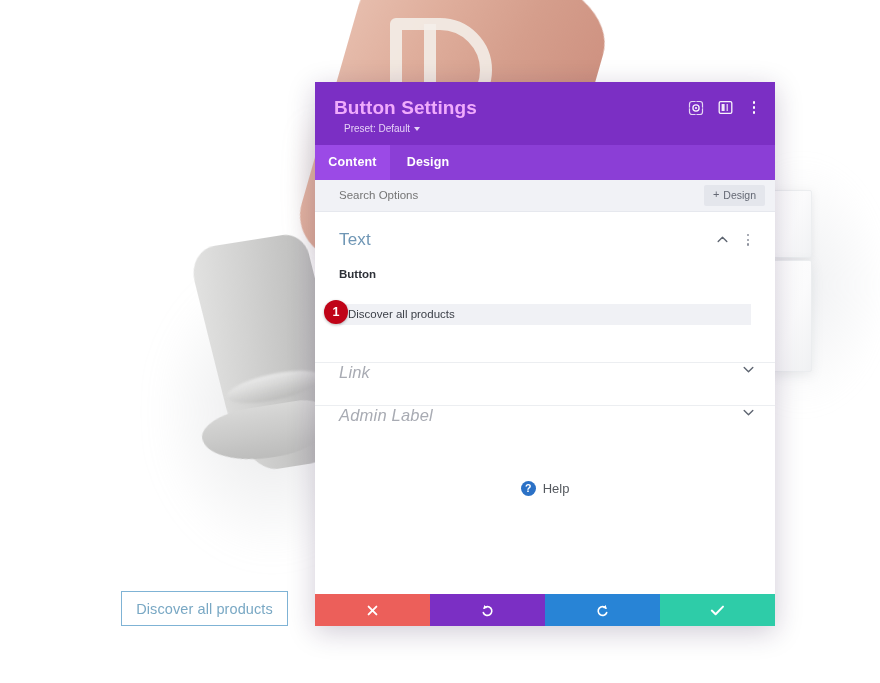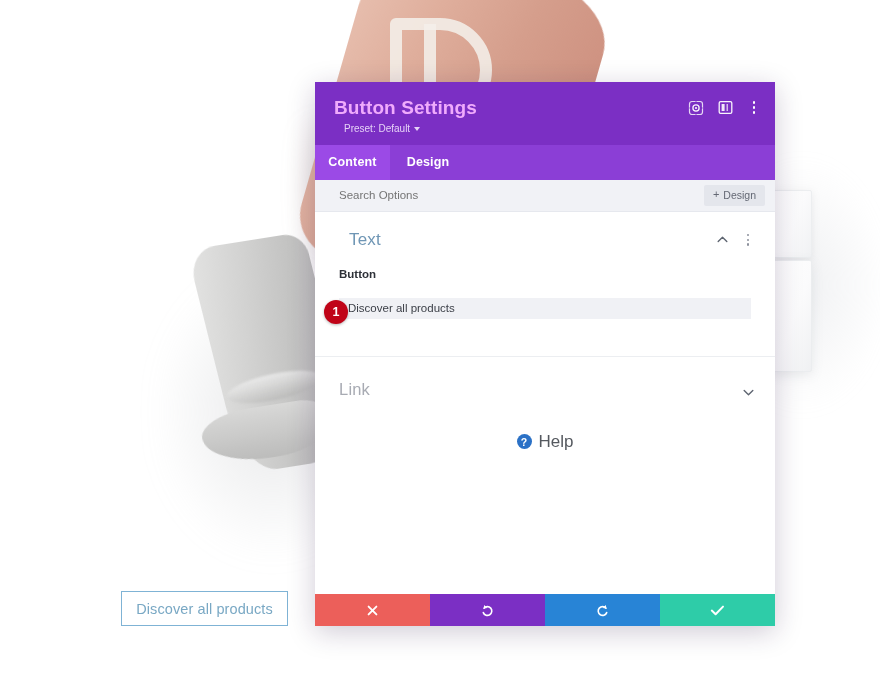--- a/index.html
+++ b/index.html
@@ -292,21 +292,20 @@
     overflow: hidden;
   }
 
   .section-open { padding: 18px 0 10px; }
 
   .section-head {
     display: flex;
     align-items: center;
     justify-content: space-between;
     padding: 0 20px 0 24px;
-    margin-left: 10px;
   }
   .section-title-open {
     color: #6f96b5;
     font-size: 17px;
     letter-spacing: .2px;
   }
   .section-head-icons {
     display: flex;
     align-items: center;
     gap: 12px;
@@ -315,21 +314,21 @@
     width: 13px; height: 13px;
     cursor: pointer;
   }
   .dots-v.dark i { background: #8d919c; width: 2.4px; height: 2.4px; }
 
   .field-wrap { padding: 18px 24px 0 24px; position: relative; }
   .field-label {
     color: #2e3138;
     font-size: 11.5px;
     font-weight: bold;
-    margin-bottom: 18px;
+    margin-bottom: 24px;
   }
   .field-input {
     background: #f0f1f5;
     border: none;
     width: 100%;
     height: 21px;
     padding: 0 9px;
     color: #3b3f47;
     font-size: 11.5px;
     font-family: "Liberation Sans", sans-serif;
@@ -349,24 +348,25 @@
     display: flex;
     align-items: center;
     justify-content: center;
     box-shadow: 0 1px 3px rgba(0,0,0,.28);
   }
 
   .section-closed {
     border-top: 1px solid #eceef1;
     height: 43px;
     display: flex;
-    align-items: flex-end;
+    align-items: flex-start;
     justify-content: space-between;
     padding: 0 20px 0 24px;
     cursor: pointer;
+    font-style: italic;
   }
   .section-title-closed {
     color: #a8abb3;
     font-size: 16.5px;
     letter-spacing: .2px;
   }
   .section-closed.first { margin-top: 27px; }
 
   .help-row {
     margin-top: 33px;
@@ -381,21 +381,21 @@
     border-radius: 50%;
     background: #2b71c6;
     color: #ffffff;
     font-size: 10.5px;
     font-weight: bold;
     display: flex;
     align-items: center;
     justify-content: center;
     line-height: 1;
   }
-  .help-text { color: #55595f; font-size: 17px; }
+  .help-text { color: #55595f; font-size: 13px; }
 
   
   .modal-footer {
     display: flex;
     height: 32px;
     flex: 0 0 auto;
   }
   .act {
     flex: 1 1 0;
     display: flex;
@@ -509,20 +509,26 @@
         </div>
       </div>
 
       <div class="section-closed first">
         <div class="section-title-closed">Link</div>
         <svg class="chev" viewBox="0 0 13 13">
           <path d="M2.2 4.6 L6.5 8.7 L10.8 4.6" fill="none" stroke="#5d6470" stroke-width="1.4" stroke-linecap="round" stroke-linejoin="round"></path>
         </svg>
       </div>
 
+      <div class="section-closed">
+        <div class="section-title-closed">Admin Label</div>
+        <svg class="chev" viewBox="0 0 13 13">
+          <path d="M2.2 4.6 L6.5 8.7 L10.8 4.6" fill="none" stroke="#5d6470" stroke-width="1.4" stroke-linecap="round" stroke-linejoin="round"></path>
+        </svg>
+      </div>
 
       <div class="help-row">
         <div class="help-icon">?</div>
         <div class="help-text">Help</div>
       </div>
 
     </div>
 
     <div class="modal-footer">
       <div class="act act-cancel">

